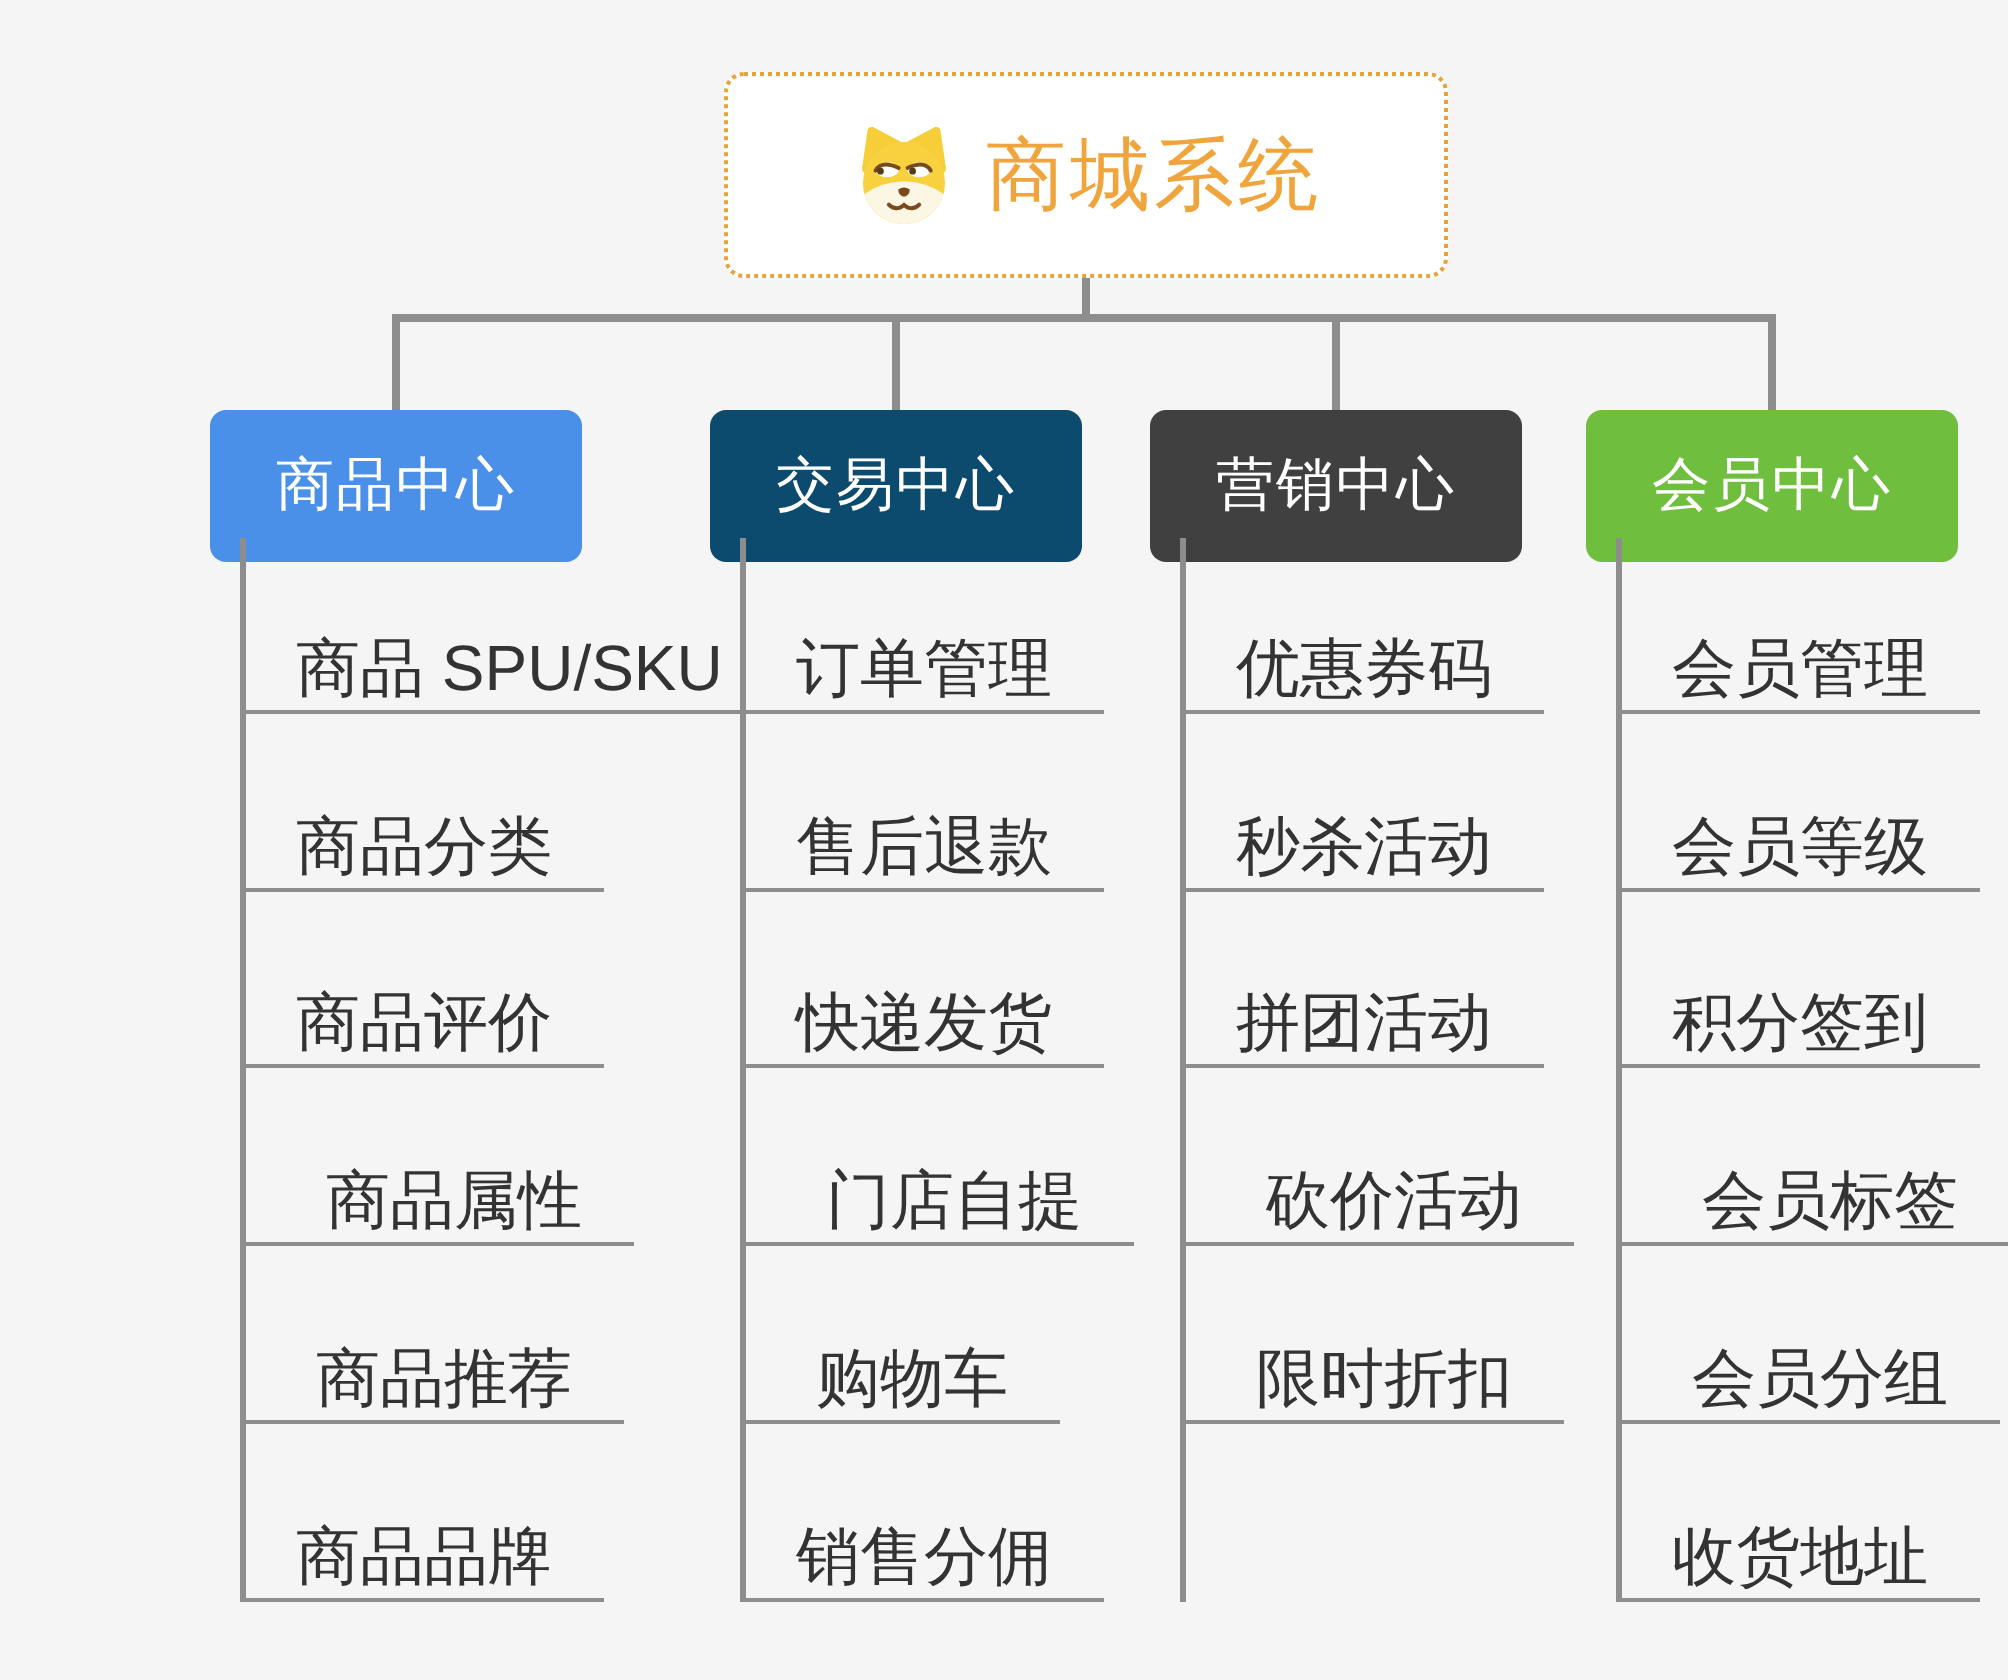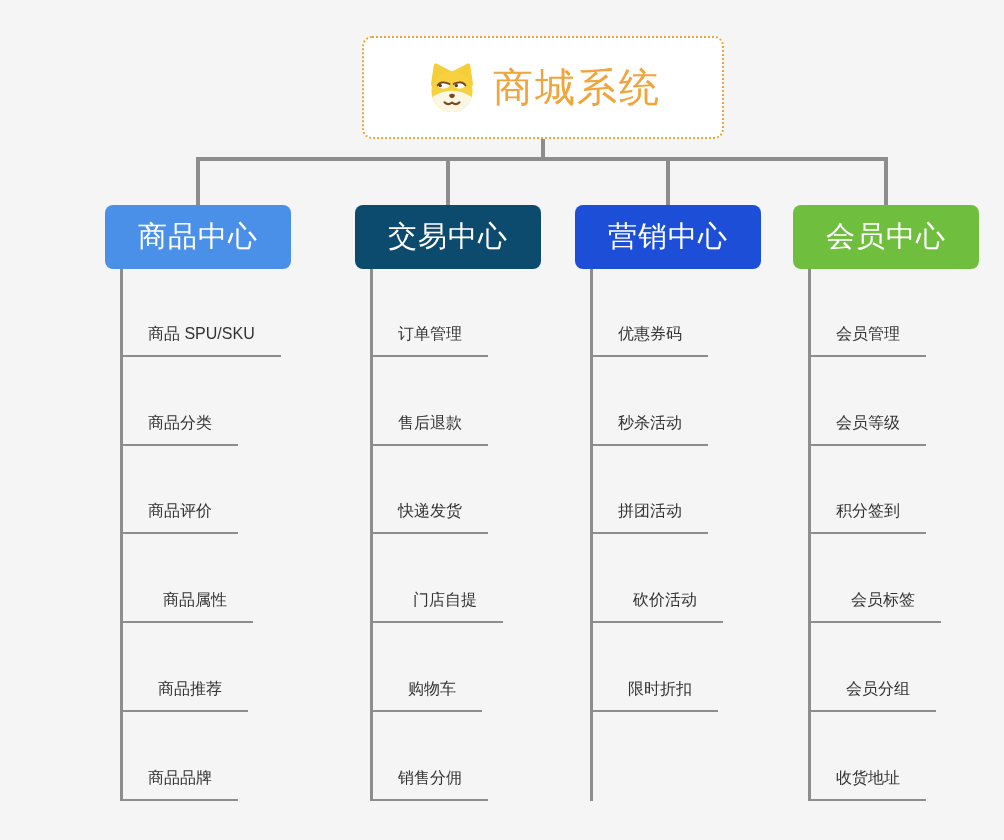--- a/index.html
+++ b/index.html
@@ -70,21 +70,21 @@
   .branch-0 { left: 57px; }
   .branch-1 { left: 307px; }
   .branch-2 { left: 527px; }
   .branch-3 { left: 745px; }
 
   .branch-header {
     position: absolute;
     left: 0;
     top: 0;
     width: 186px;
-    height: 64px;
+    height: 76px;
     border-radius: 8px;
     display: flex;
     align-items: center;
     justify-content: center;
     cursor: pointer;
   }
   .branch-header span {
     color: #FFFFFF;
     font-size: 29px;
     letter-spacing: 1px;
@@ -95,21 +95,21 @@
     left: 15px;
     top: 64px;
     width: 3px;
     height: 532px;
     background: #8D8D8D;
   }
   .leaf {
     position: absolute;
     left: 15px;
     white-space: nowrap;
-    font-size: 16px;
+    font-size: 32px;
     line-height: 30px;
     color: #333333;
     padding: 0 26px 6px 28px;
     border-bottom: 2px solid #8D8D8D;
     cursor: pointer;
   }
   .leaf-0 { top: 114px; }
   .leaf-1 { top: 203px; }
   .leaf-2 { top: 291px; }
   .leaf-3 { top: 380px; padding-left: 43px; }
@@ -171,21 +171,21 @@
     <div class="trunk" style="background-color: rgb(141, 141, 141);"></div>
     <div class="leaf leaf-0">订单管理</div>
     <div class="leaf leaf-1">售后退款</div>
     <div class="leaf leaf-2">快递发货</div>
     <div class="leaf leaf-3">门店自提</div>
     <div class="leaf leaf-4">购物车</div>
     <div class="leaf leaf-5">销售分佣</div>
   </div>
 
   <div class="branch branch-2">
-    <div class="branch-header" style="background-color: #1d4ed8; align-items: center;">
+    <div class="branch-header" style="background-color: #404040; align-items: center;">
       <span>营销中心</span>
     </div>
     <div class="trunk" style="background-color: rgb(141, 141, 141);"></div>
     <div class="leaf leaf-0">优惠券码</div>
     <div class="leaf leaf-1">秒杀活动</div>
     <div class="leaf leaf-2">拼团活动</div>
     <div class="leaf leaf-3">砍价活动</div>
     <div class="leaf leaf-4">限时折扣</div>
   </div>
 

